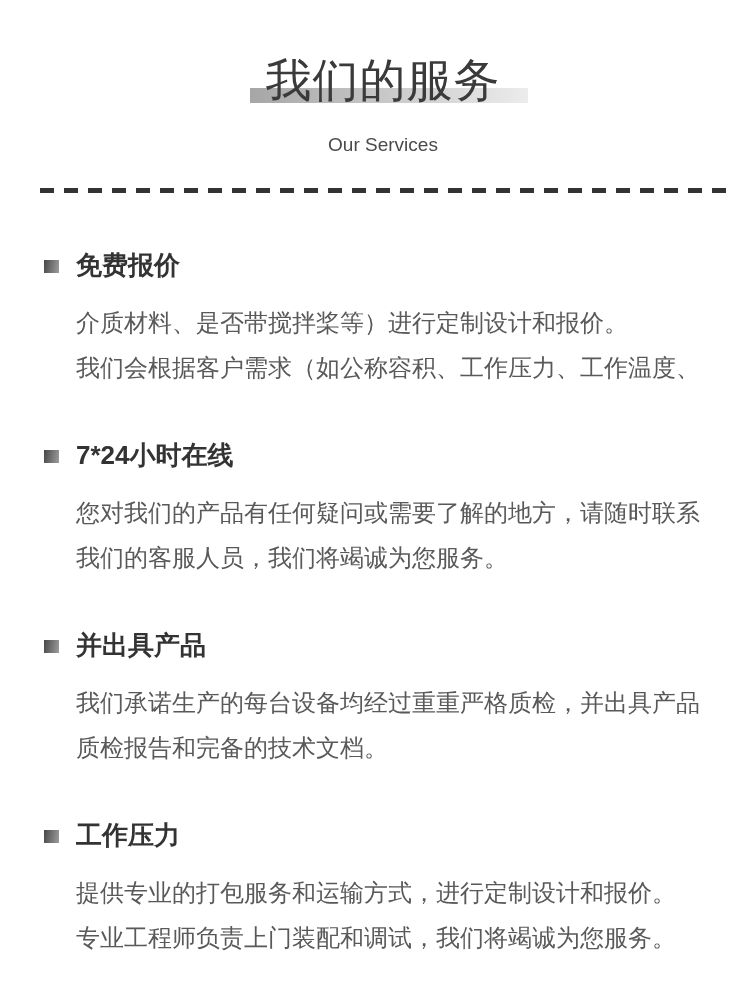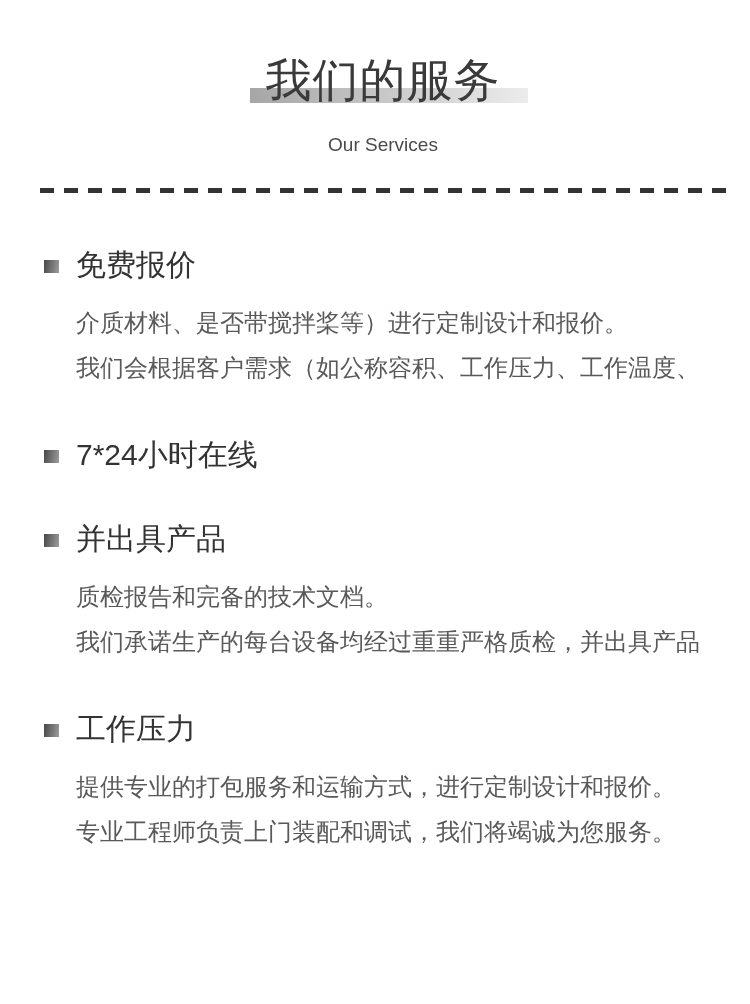--- a/index.html
+++ b/index.html
@@ -76,22 +76,22 @@
   }
   .bullet {
     flex: none;
     width: 15px;
     height: 13px;
     margin: 2px 17px 0 4px;
     background: linear-gradient(100deg, var(--bullet-dark, #474747), var(--bullet-light, #9e9e9e));
   }
   .service-title {
     margin: 0;
-    font-size: 30px;
-    font-weight: 400;
+    font-size: 26px;
+    font-weight: 700;
     line-height: 38px;
     color: var(--item-title-text, #333333);
   }
   .service-desc {
     margin: 16px 0 0 36px;
     font-size: 24px;
     line-height: 45px;
     color: var(--item-desc-text, #595959);
   }
   .desc-line {
@@ -125,30 +125,34 @@
         <span class="desc-line">介质材料、是否带搅拌桨等）进行定制设计和报价。</span>
         <span class="desc-line">我们会根据客户需求（如公称容积、工作压力、工作温度、</span>
       </p>
     </section>
 
     <section class="service-item">
       <div class="service-head">
         <span class="bullet"></span>
         <h2 class="service-title">7*24小时在线</h2>
       </div>
+      <p class="service-desc">
+        <span class="desc-line">您对我们的产品有任何疑问或需要了解的地方，请随时联系</span>
+        <span class="desc-line">我们的客服人员，我们将竭诚为您服务。</span>
+      </p>
     </section>
 
     <section class="service-item">
       <div class="service-head">
         <span class="bullet"></span>
         <h2 class="service-title">并出具产品</h2>
       </div>
       <p class="service-desc">
+        <span class="desc-line">我们承诺生产的每台设备均经过重重严格质检，并出具产品</span>
         <span class="desc-line">质检报告和完备的技术文档。</span>
-        <span class="desc-line">我们承诺生产的每台设备均经过重重严格质检，并出具产品</span>
       </p>
     </section>
 
     <section class="service-item">
       <div class="service-head">
         <span class="bullet"></span>
         <h2 class="service-title">工作压力</h2>
       </div>
       <p class="service-desc">
         <span class="desc-line">提供专业的打包服务和运输方式，进行定制设计和报价。</span>

